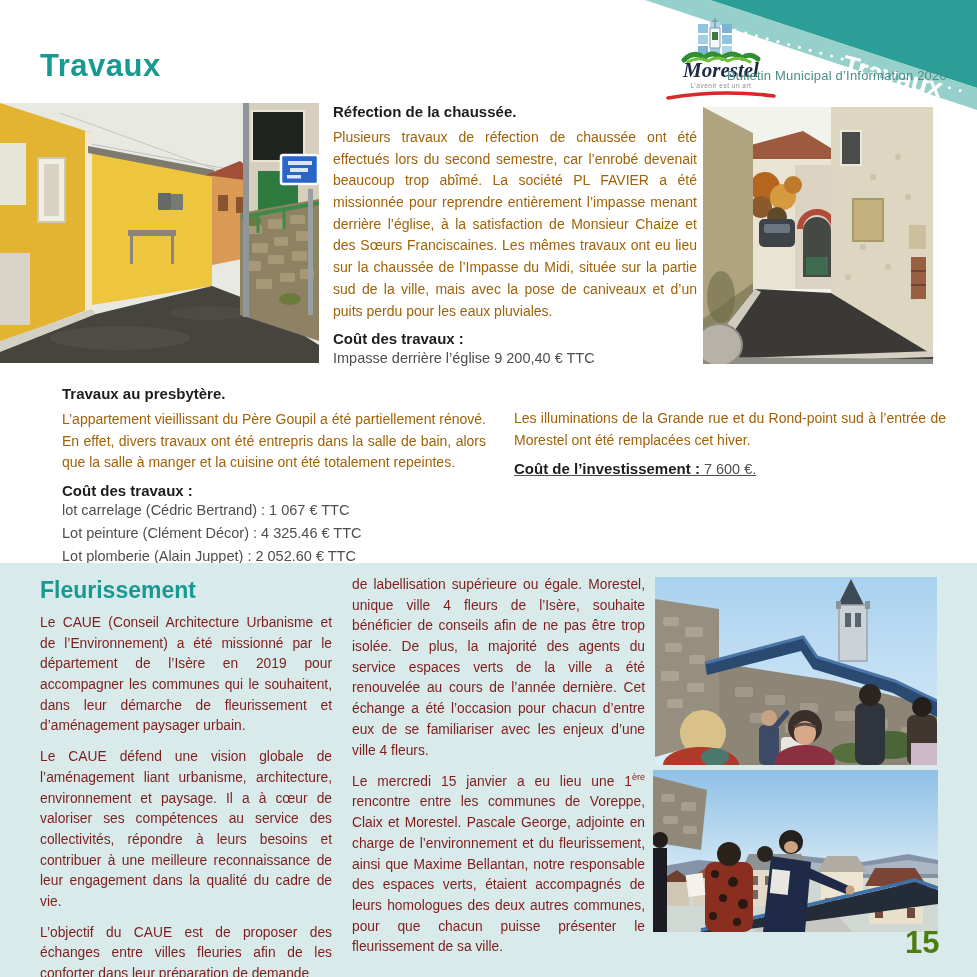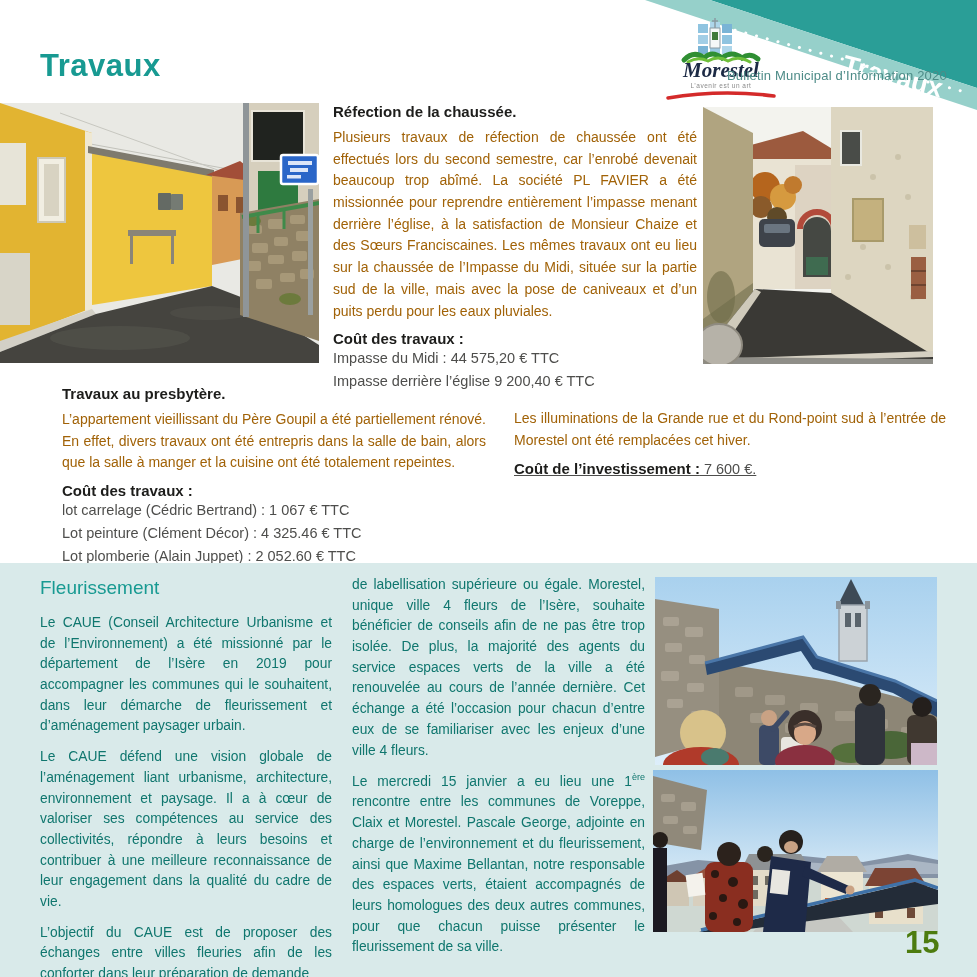--- a/index.html
+++ b/index.html
@@ -33,26 +33,26 @@
   }
   .cost-label{font-weight:700;color:#1d1d1b;font-size:15px;margin:8px 0 2px 0;}
   .cost-line{font-size:14.5px;color:#4e4e4c;line-height:1.3;margin:0 0 4px 0;}
   .refection-col{left:333px;top:103px;width:364px;}
   .presbytere-col{left:62px;top:385px;width:424px;}
   .illuminations-col{left:514px;top:408px;width:432px;}
   .panel{
     left:0;top:563px;width:977px;height:414px;background:#d9eaea;
   }
   .fleur-heading{
-    position:absolute;left:40px;top:14px;font-size:19px;font-weight:400;color:#189a92;
+    position:absolute;left:40px;top:14px;font-size:23px;font-weight:700;color:#189a92;
   }
   .fleur-col1{position:absolute;left:40px;top:50px;width:292px;}
   .fleur-col2{position:absolute;left:352px;top:12px;width:293px;}
   .fleur-p{
-    font-size:13.8px;color:#0f766e;line-height:1.5;text-align:justify;
+    font-size:13.8px;color:#7f1d1d;line-height:1.5;text-align:justify;
     margin:0 0 10px 0;
   }
   .page-number{
     left:905px;top:925px;font-size:31px;font-weight:700;color:#4d7c0f;
   }
   .photo{display:block;}
   svg text{font-family:"Liberation Sans", sans-serif;}
 </style>
 </head>
 <body>
@@ -210,21 +210,20 @@
   <polygon points="12,252 230,244 230,250 16,257" fill="#d5d0c2"></polygon>
   <polygon points="0,250 230,252 230,257 0,257" fill="#8f8e88"></polygon>
 
   <ellipse cx="16" cy="238" rx="23" ry="21" fill="#b6b2a8" stroke="#8f8b80" stroke-width="2"></ellipse>
 </svg>
 
 <div class="abs refection-col">
   <h3 class="h-bold">Réfection de la chaussée.</h3>
   <p class="body-text">Plusieurs travaux de réfection de chaussée ont été effectués lors du second semestre, car l’enrobé devenait beaucoup trop abîmé. La société PL FAVIER a été missionnée pour reprendre entièrement l’impasse menant derrière l’église, à la satisfaction de Monsieur Chaize et des Sœurs Franciscaines. Les mêmes travaux ont eu lieu sur la chaussée de l’Impasse du Midi, située sur la partie sud de la ville, mais avec la pose de caniveaux et d’un puits perdu pour les eaux pluviales.</p>
   <div class="cost-label">Coût des travaux :</div>
-  <div class="cost-line">Impasse du Midi : 44 575,20 € TTC</div>
   <div class="cost-line">Impasse derrière l’église 9 200,40 € TTC</div>
 </div>
 
 <div class="abs presbytere-col">
   <h3 class="h-bold">Travaux au presbytère.</h3>
   <p class="body-text">L’appartement vieillissant du Père Goupil a été partiellement rénové. En effet, divers travaux ont été entrepris dans la salle de bain, alors que la salle à manger et la cuisine ont été totalement repeintes.</p>
   <div class="cost-label">Coût des travaux :</div>
   <div class="cost-line">lot carrelage (Cédric Bertrand) : 1 067 € TTC</div>
   <div class="cost-line">Lot peinture (Clément Décor) : 4 325.46 € TTC</div>
   <div class="cost-line">Lot plomberie (Alain Juppet) : 2 052.60 € TTC</div>

